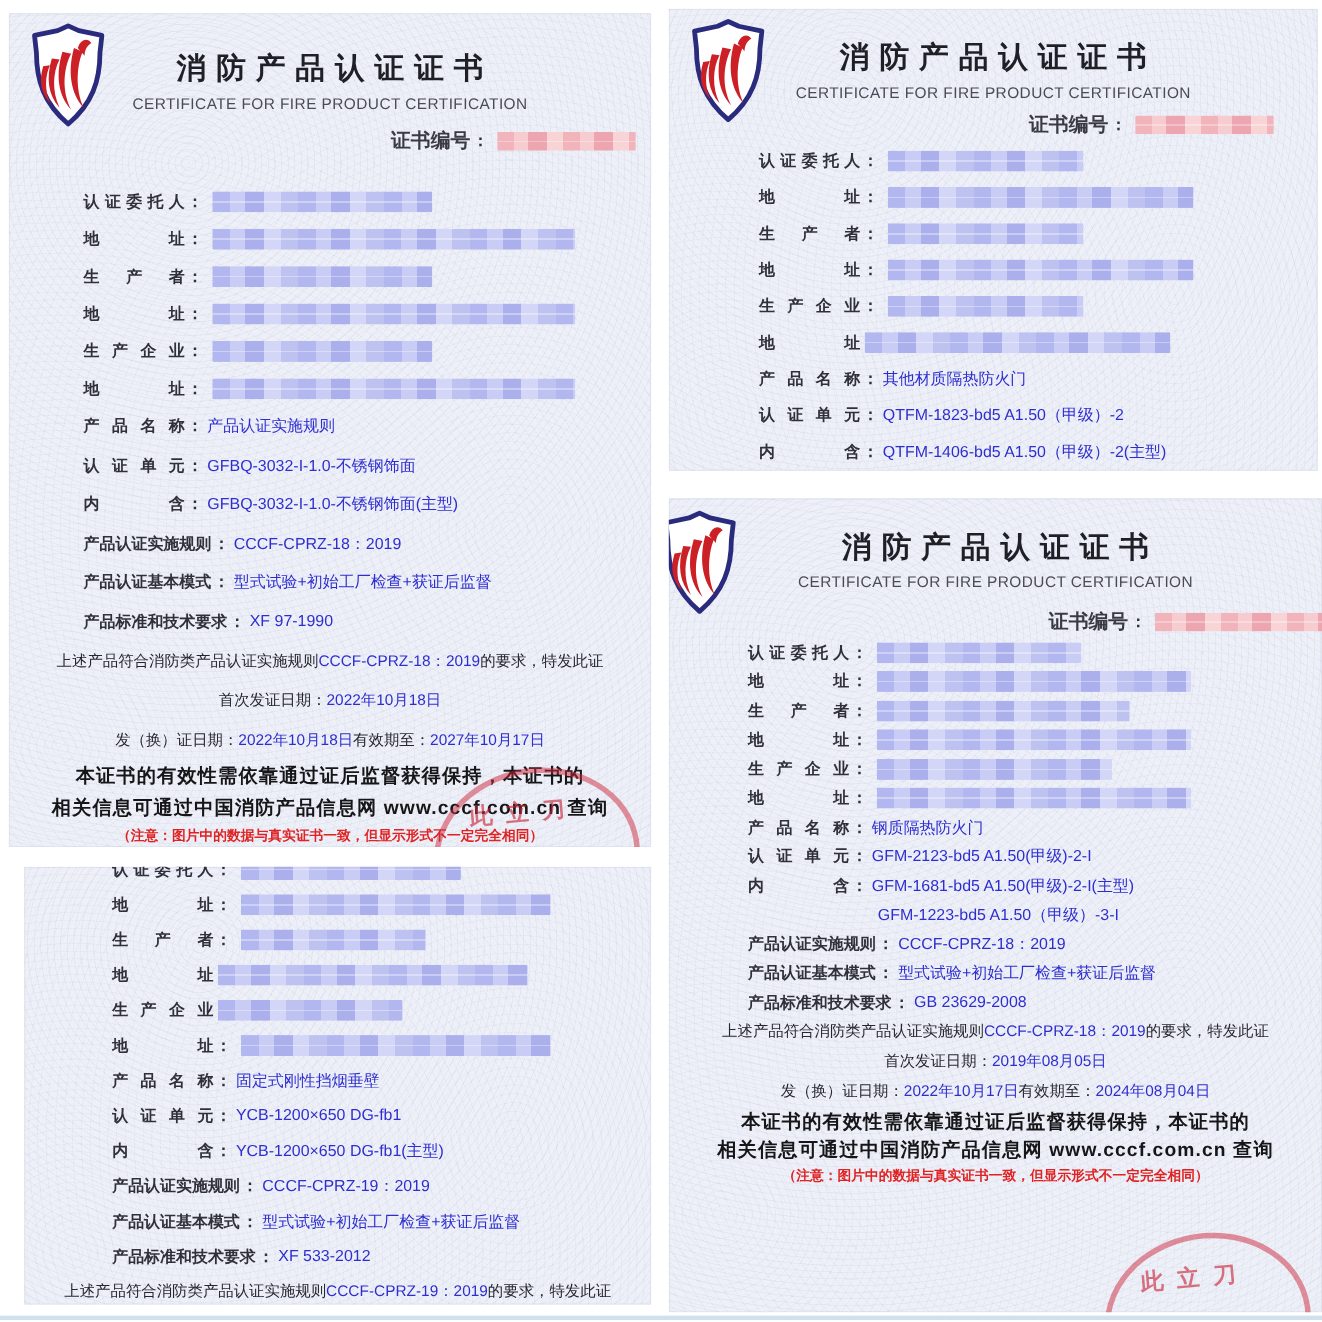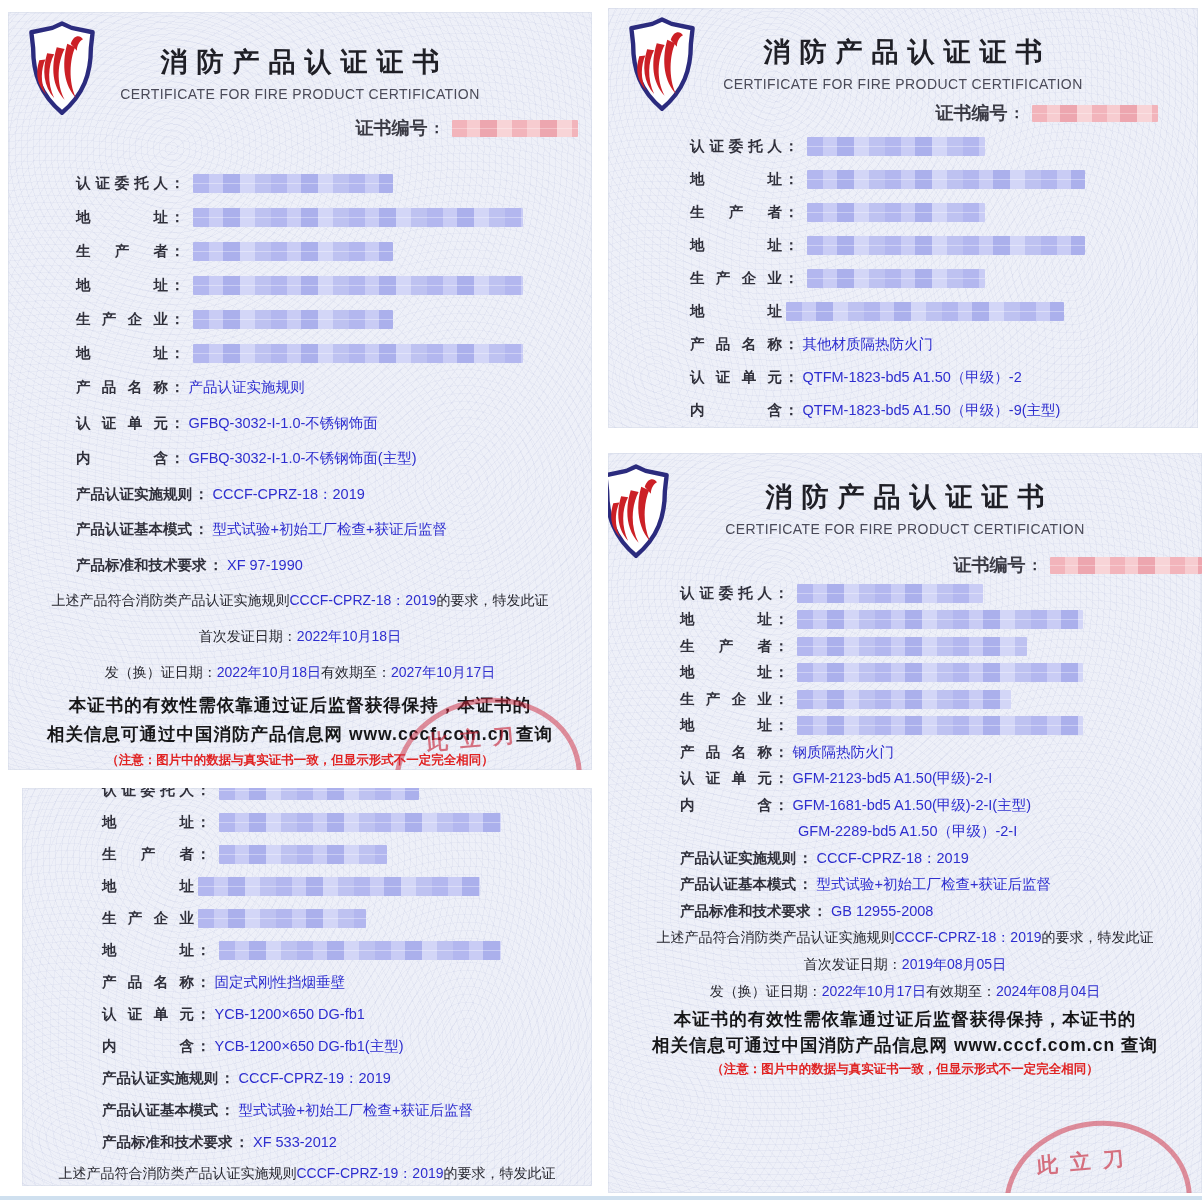--- a/index.html
+++ b/index.html
@@ -267,21 +267,21 @@
           <span class="val">其他材质隔热防火门</span>
         </div>
         <div class="row value">
           <span class="lbl">认证单元</span>
           <span class="colon">：</span>
           <span class="val">QTFM-1823-bd5 A1.50（甲级）-2</span>
         </div>
         <div class="row value">
           <span class="lbl">内含</span>
           <span class="colon">：</span>
-          <span class="val">QTFM-1823-bd5 A1.50（甲级）-9(主型)</span>
+          <span class="val">QTFM-1406-bd5 A1.50（甲级）-2(主型)</span>
         </div>
       </div>
     </section>
   <section class="paper bl">
       <div class="rows">
         <div class="row redact">
           <span class="lbl">认证委托人</span>
           <span class="colon">：</span>
           <div class="bar" style="width: 200px;"></div>
         </div>
@@ -405,36 +405,36 @@
           <span class="lbl">认证单元</span>
           <span class="colon">：</span>
           <span class="val">GFM-2123-bd5 A1.50(甲级)-2-I</span>
         </div>
         <div class="row value">
           <span class="lbl">内含</span>
           <span class="colon">：</span>
           <span class="val">GFM-1681-bd5 A1.50(甲级)-2-I(主型)</span>
         </div>
         <div class="row cont">
-          <span class="val">GFM-2289-bd5 A1.50（甲级）-2-I</span>
+          <span class="val">GFM-1223-bd5 A1.50（甲级）-3-I</span>
         </div>
         <div class="row value">
           <span class="lbl">产品认证实施规则</span>
           <span class="colon">：</span>
           <span class="val">CCCF-CPRZ-18：2019</span>
         </div>
         <div class="row value">
           <span class="lbl">产品认证基本模式</span>
           <span class="colon">：</span>
           <span class="val">型式试验+初始工厂检查+获证后监督</span>
         </div>
         <div class="row value">
           <span class="lbl">产品标准和技术要求</span>
           <span class="colon">：</span>
-          <span class="val">GB 12955-2008</span>
+          <span class="val">GB 23629-2008</span>
         </div>
         <div class="row mixed">
           <span class="dark">上述产品符合消防类产品认证实施规则 </span>
           <span class="blue">CCCF-CPRZ-18：2019</span>
           <span class="dark"> 的要求，特发此证</span>
         </div>
         <div class="row mixed">
           <span class="dark">首次发证日期：</span>
           <span class="blue">2019年08月05日</span>
         </div>

